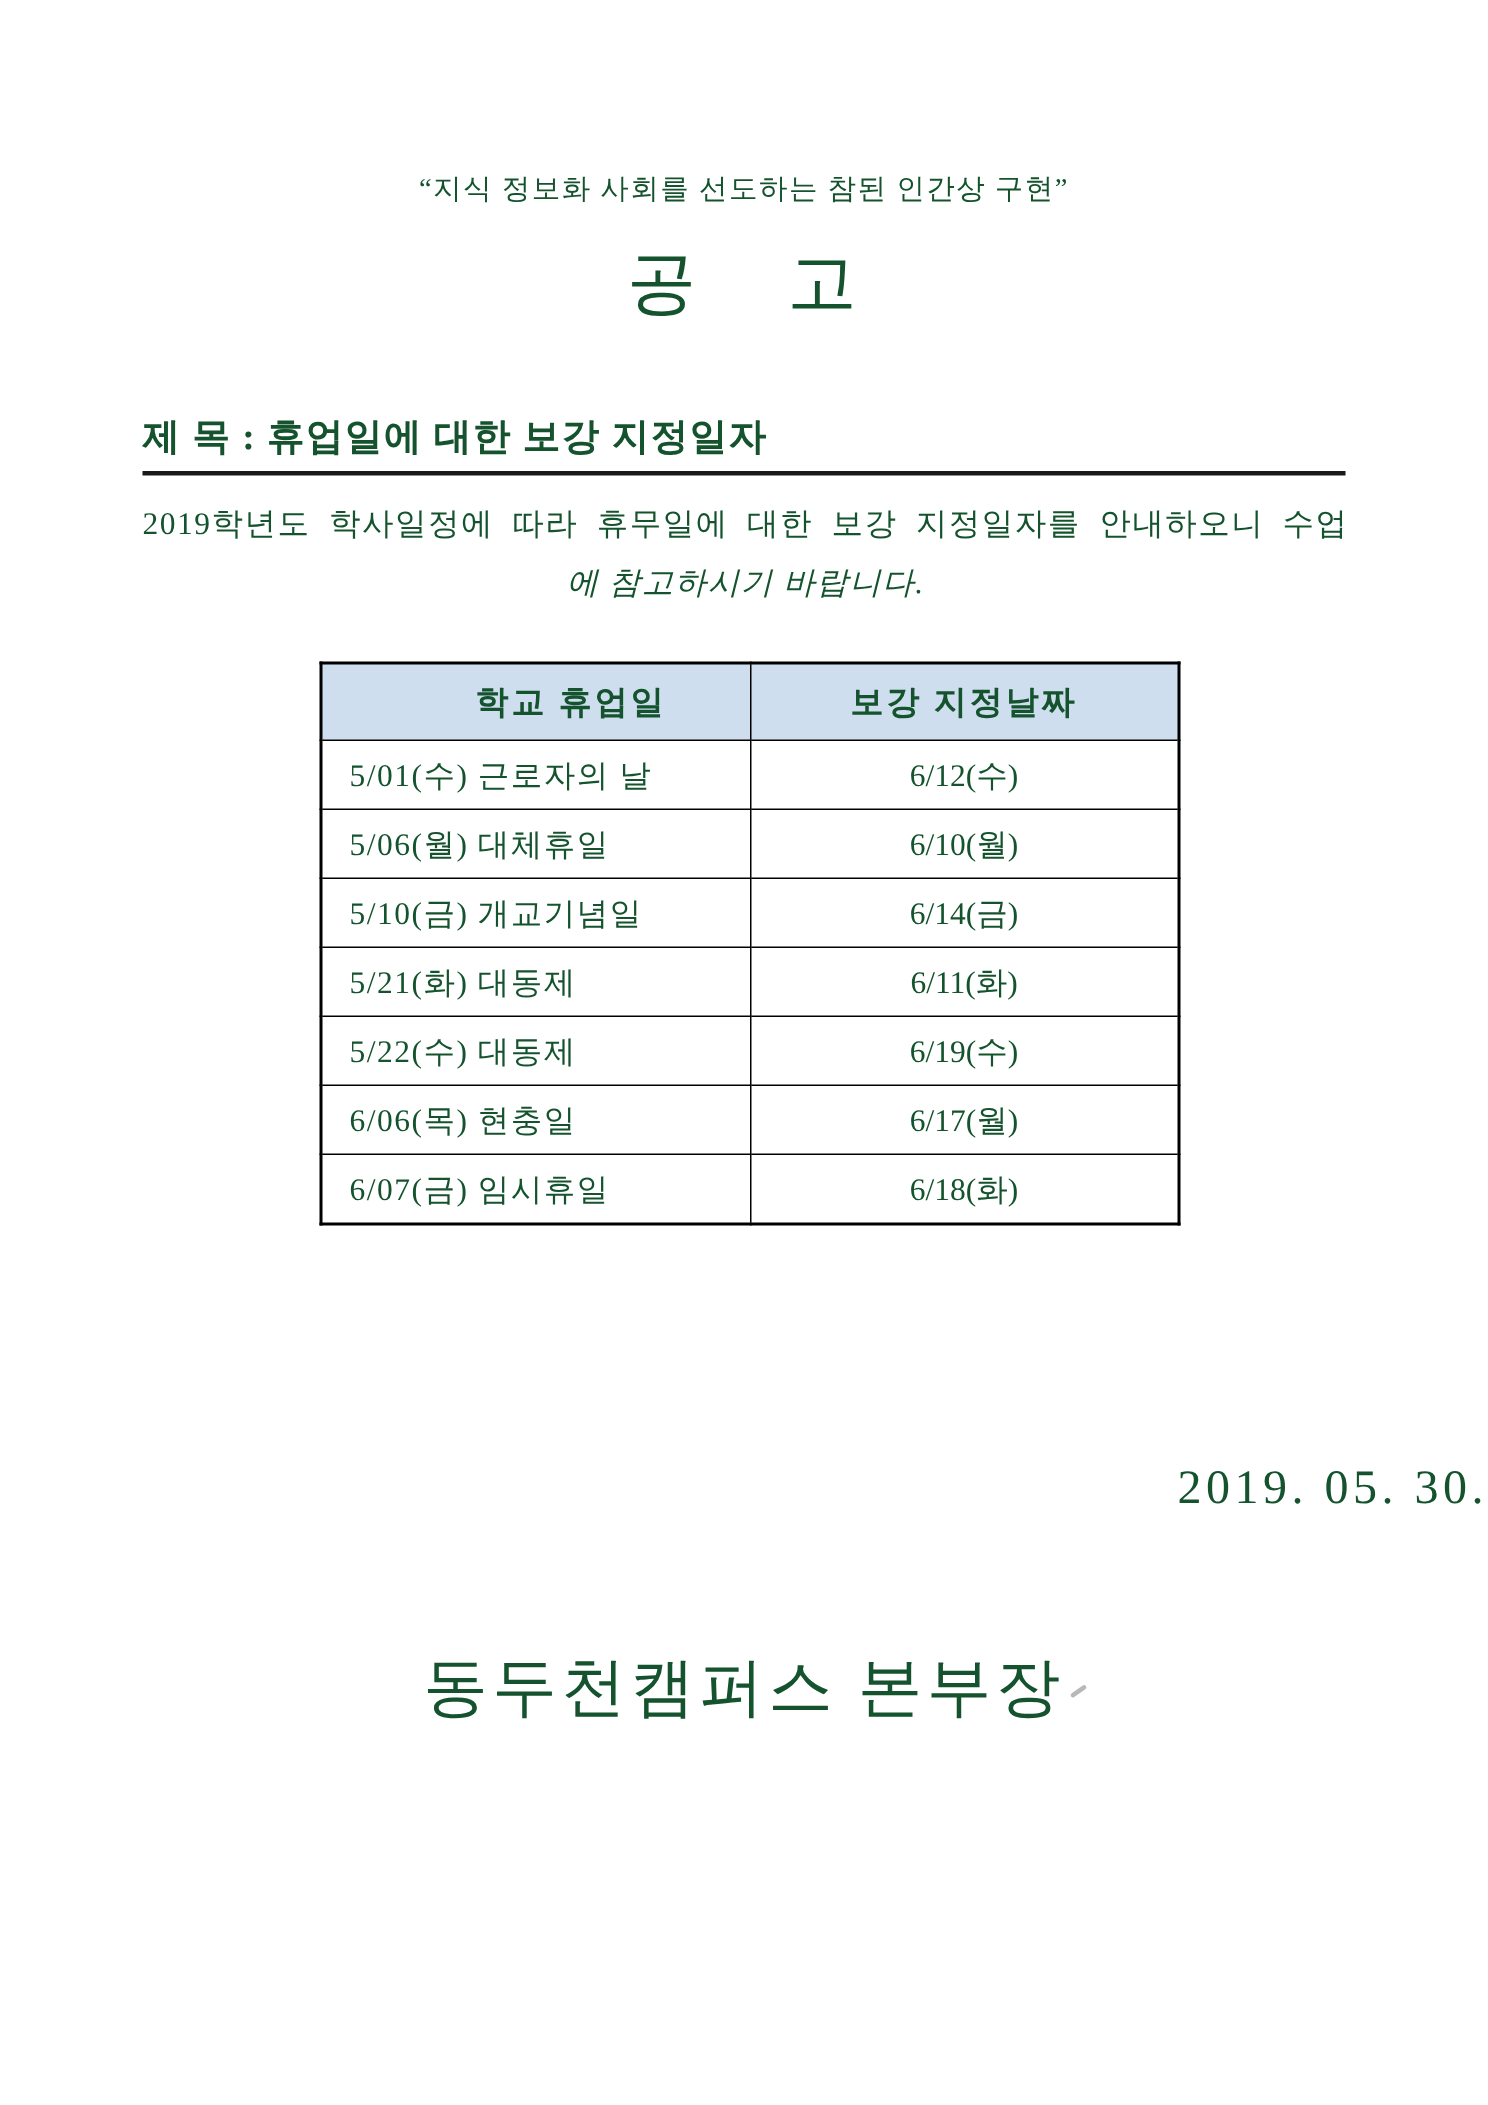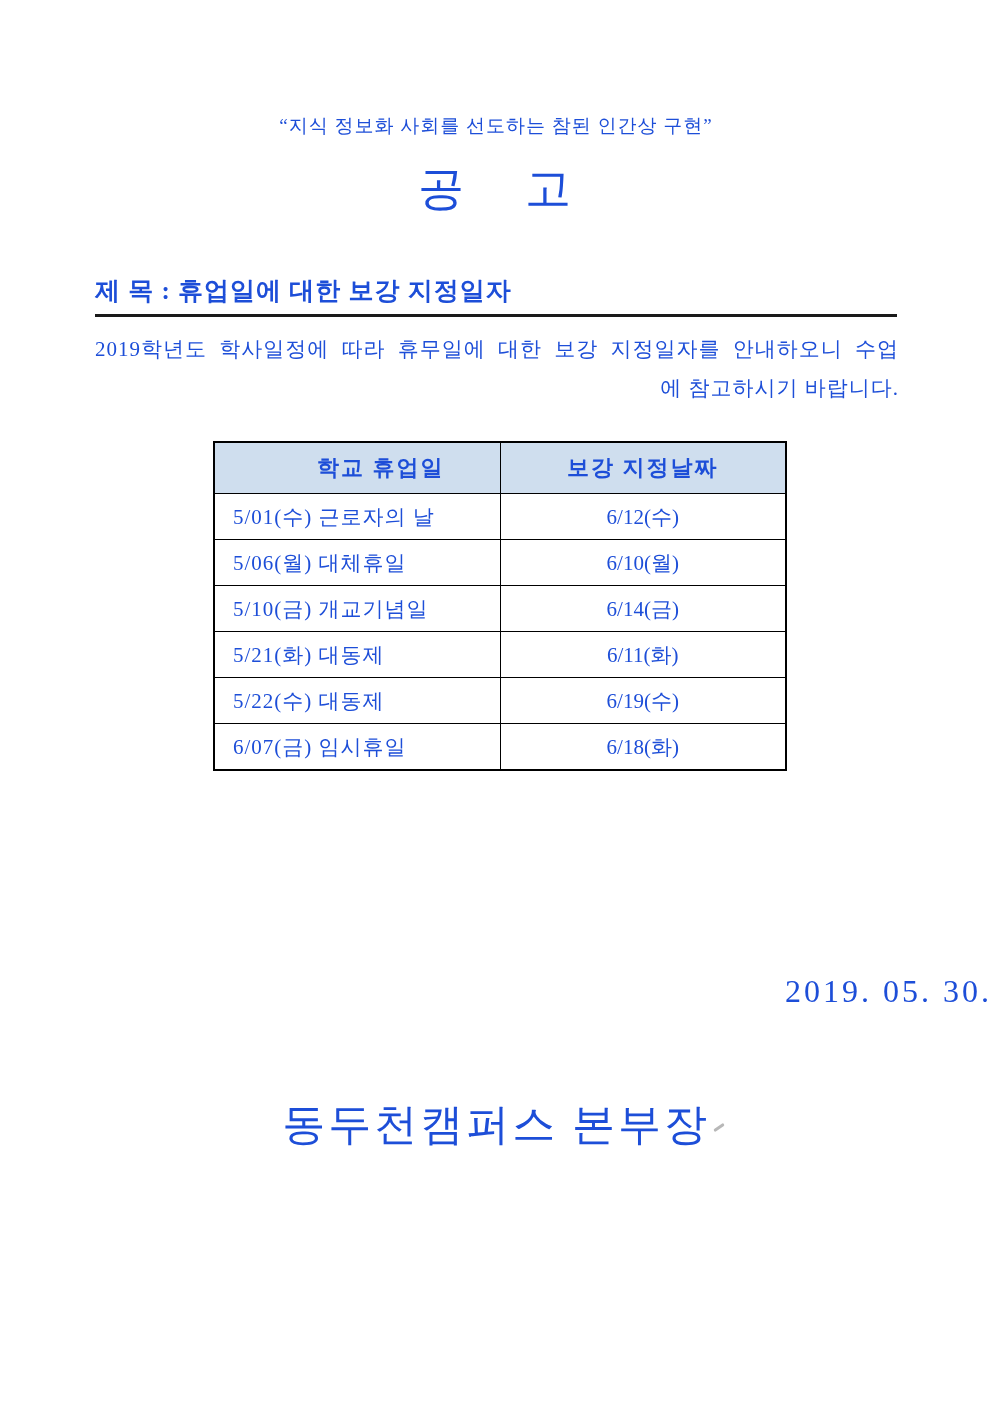--- a/index.html
+++ b/index.html
@@ -3,21 +3,21 @@
 <meta charset="utf-8">
 <style>
   html, body { margin: 0; padding: 0; background: #e8e8e8; }
   .page {
     position: relative;
     width: 992px;
     height: 1403px;
     margin: 0 auto;
     background: #ffffff;
     font-family: "Liberation Serif", "DejaVu Serif", serif;
-    color: #1d4ed8;
+    color: #14532d;
     overflow: hidden;
   }
   .slogan {
     position: absolute;
     top: 113px; left: 0; right: 0;
     text-align: center;
     font-size: 19px;
     letter-spacing: 1px;
     white-space: pre;
   }
@@ -40,21 +40,21 @@
     white-space: pre;
   }
   .body-text {
     position: absolute;
     top: 330px; left: 95px; right: 93px;
     font-size: 21px;
     line-height: 39px;
     letter-spacing: 1px;
   }
   .body-line-1 { text-align: justify; text-align-last: justify; }
-  .body-line-2 { text-align: right; }
+  .body-line-2 { text-align: center; font-style: italic; }
   .table-wrap {
     position: absolute;
     top: 441px; left: 213px;
     width: 574px;
   }
   table.notice-table {
     width: 100%;
     border-collapse: collapse;
     border: 2px solid #000000;
     table-layout: fixed;
@@ -141,20 +141,24 @@
         </tr>
         <tr>
           <td class="col-holiday">5/21(화) 대동제</td>
           <td class="col-makeup">6/11(화)</td>
         </tr>
         <tr>
           <td class="col-holiday">5/22(수) 대동제</td>
           <td class="col-makeup">6/19(수)</td>
         </tr>
         <tr>
+          <td class="col-holiday">6/06(목) 현충일</td>
+          <td class="col-makeup">6/17(월)</td>
+        </tr>
+        <tr>
           <td class="col-holiday">6/07(금) 임시휴일</td>
           <td class="col-makeup">6/18(화)</td>
         </tr>
       </tbody>
     </table>
   </div>
 
   <div class="doc-date">2019. 05. 30.</div>
 
   <div class="signature">동두천캠퍼스 본부장</div>

